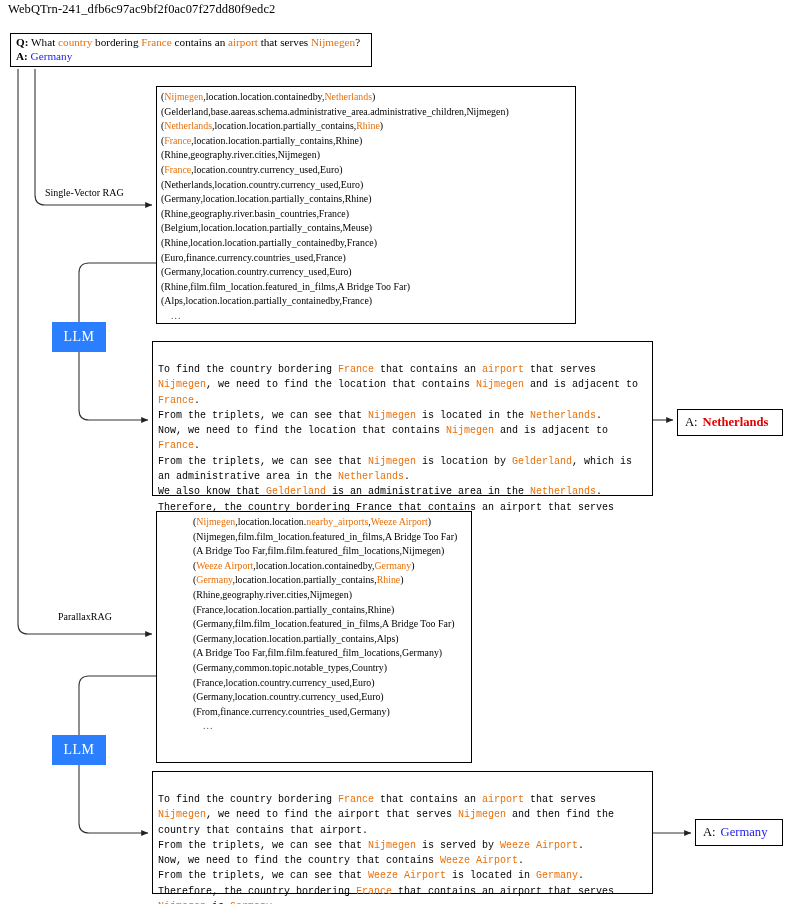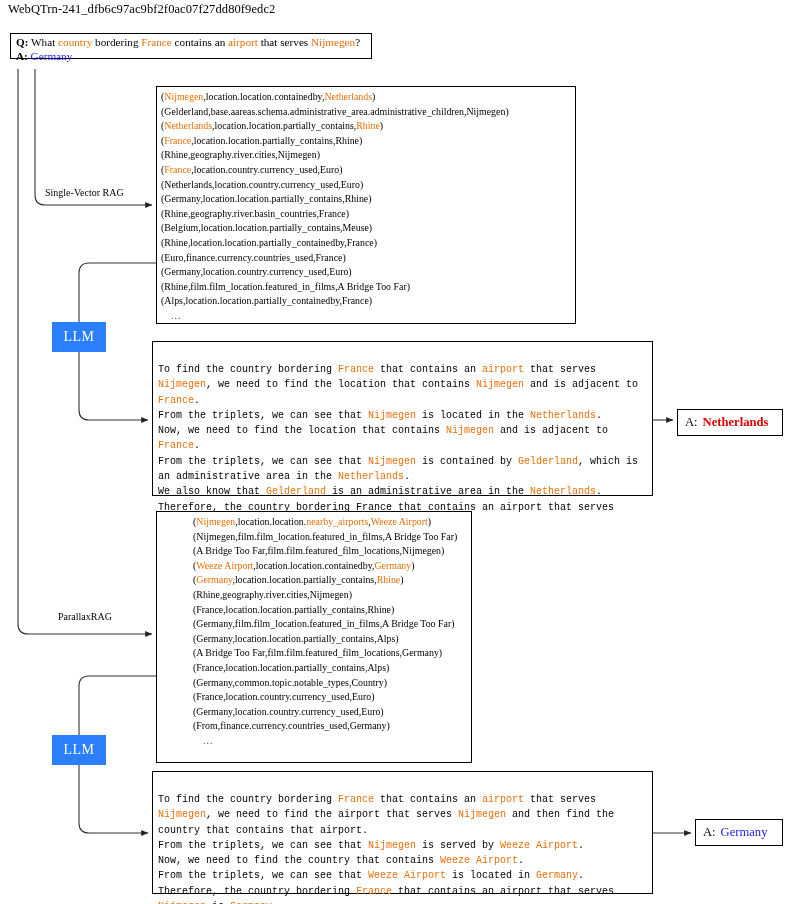--- a/index.html
+++ b/index.html
@@ -35,21 +35,21 @@
     top: 2px;
     font-size: 12.5px;
     letter-spacing: 0.1px;
     white-space: nowrap;
   }
 
   .qbox {
     left: 10px;
     top: 33px;
     width: 362px;
-    height: 26px;
+    height: 34px;
     border: 1px solid #000;
     background: #fff;
     padding: 2px 5px 0 5px;
     font-size: 11.2px;
     line-height: 13.5px;
   }
 
   .tripbox {
     border: 1px solid #000;
     background: #fff;
@@ -182,21 +182,21 @@
     <div class="ellipsis">...</div>
   </div>
 
   <div class="node llm a">LLM</div>
 
   <div class="node reasonbox a">
     <div>
         <div><span>To find the country bordering </span><span class="ent">France</span><span> that contains an </span><span class="ent">airport</span><span> that serves </span><span class="ent">Nijmegen</span><span>, we need to find the location that contains </span><span class="ent">Nijmegen</span><span> and is adjacent to </span><span class="ent">France</span><span>.</span></div>
         <div><span>From the triplets, we can see that </span><span class="ent">Nijmegen</span><span> is located in the </span><span class="ent">Netherlands</span><span>.</span></div>
         <div><span>Now, we need to find the location that contains </span><span class="ent">Nijmegen</span><span> and is adjacent to </span><span class="ent">France</span><span>.</span></div>
-        <div><span>From the triplets, we can see that </span><span class="ent">Nijmegen</span><span> is contained by </span><span class="ent">Gelderland</span><span>, which is an administrative area in the </span><span class="ent">Netherlands</span><span>.</span></div>
+        <div><span>From the triplets, we can see that </span><span class="ent">Nijmegen</span><span> is location by </span><span class="ent">Gelderland</span><span>, which is an administrative area in the </span><span class="ent">Netherlands</span><span>.</span></div>
         <div><span>We also know that </span><span class="ent">Gelderland</span><span> is an administrative area in the </span><span class="ent">Netherlands</span><span>.</span></div>
         <div><span>Therefore, the country bordering France that contains an airport that serves </span><span class="ent">Nijmegen</span><span> is the </span><span class="ent">Netherlands</span><span>.</span></div>
         <div><span>So, the formatted answer is:</span></div>
         <div><span class="red">Netherlands</span></div>
       </div>
   </div>
 
   <div class="node ansbox a">
     <span>A:</span>
     <span class="ansred" style="margin-left:5px">Netherlands</span>
@@ -209,21 +209,20 @@
         <div><span>(</span><span class="ent">Nijmegen</span><span>,location.location.</span><span class="ent">nearby_airports</span><span>,</span><span class="ent">Weeze Airport</span><span>)</span></div>
         <div><span>(Nijmegen,film.film_location.featured_in_films,A Bridge Too Far)</span></div>
         <div><span>(A Bridge Too Far,film.film.featured_film_locations,Nijmegen)</span></div>
         <div><span>(</span><span class="ent">Weeze Airport</span><span>,location.location.containedby,</span><span class="ent">Germany</span><span>)</span></div>
         <div><span>(</span><span class="ent">Germany</span><span>,location.location.partially_contains,</span><span class="ent">Rhine</span><span>)</span></div>
         <div><span>(Rhine,geography.river.cities,Nijmegen)</span></div>
         <div><span>(France,location.location.partially_contains,Rhine)</span></div>
         <div><span>(Germany,film.film_location.featured_in_films,A Bridge Too Far)</span></div>
         <div><span>(Germany,location.location.partially_contains,Alps)</span></div>
         <div><span>(A Bridge Too Far,film.film.featured_film_locations,Germany)</span></div>
-        <div><span>(France,location.location.partially_contains,Alps)</span></div>
         <div><span>(Germany,common.topic.notable_types,Country)</span></div>
         <div><span>(France,location.country.currency_used,Euro)</span></div>
         <div><span>(Germany,location.country.currency_used,Euro)</span></div>
         <div><span>(From,finance.currency.countries_used,Germany)</span></div>
       </div>
     <div class="ellipsis">...</div>
   </div>
 
   <div class="node llm b">LLM</div>
 

